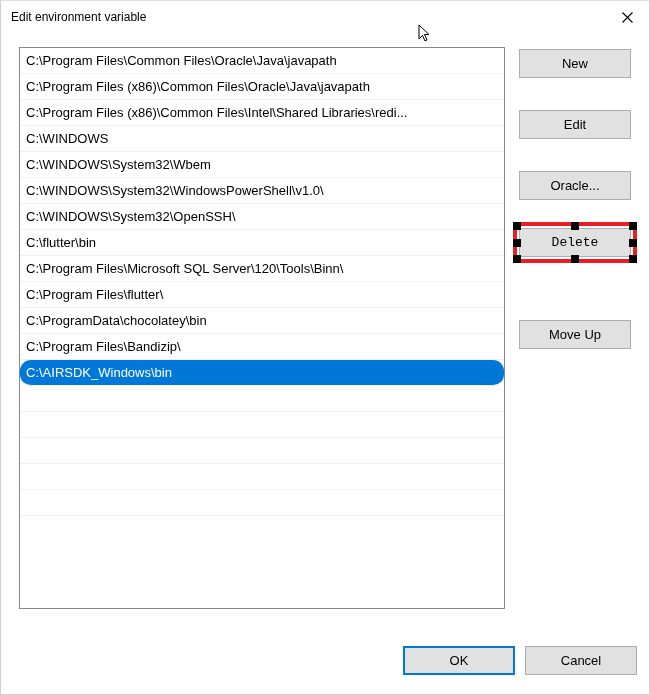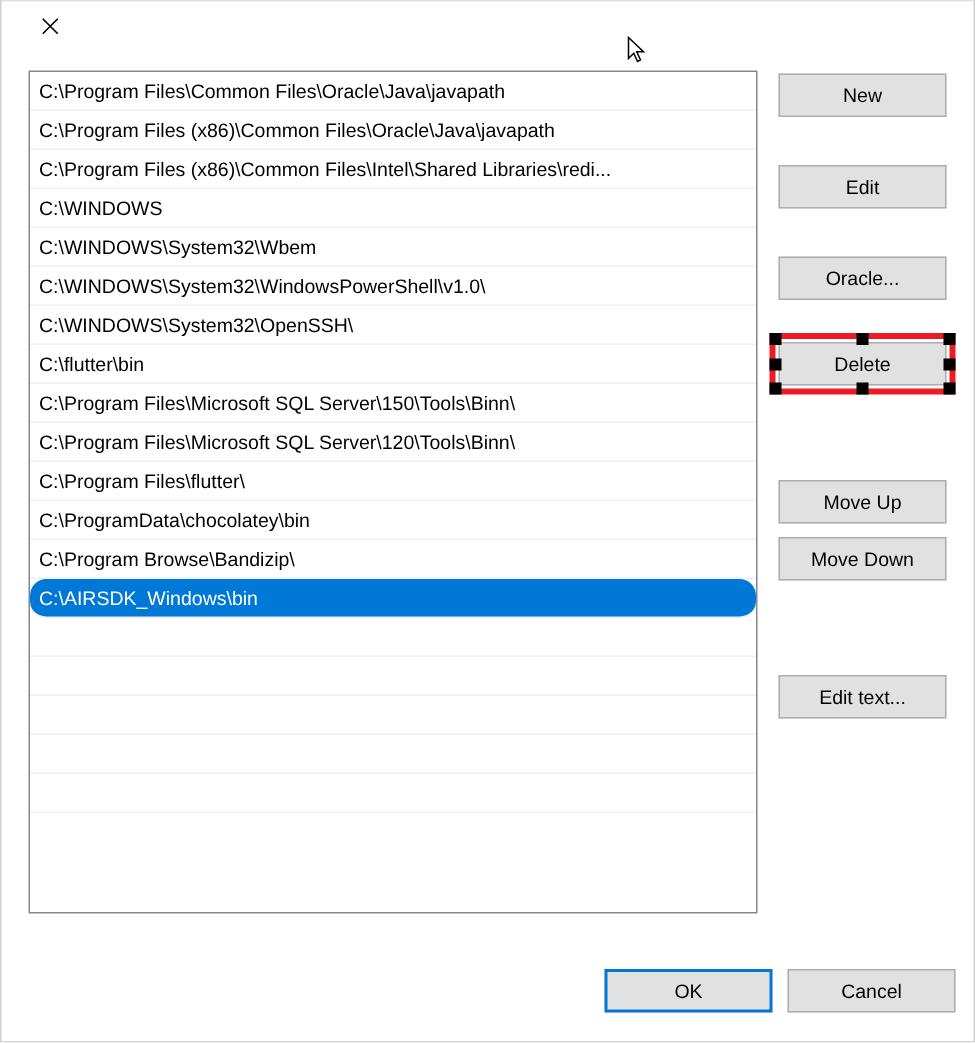--- a/index.html
+++ b/index.html
@@ -95,20 +95,21 @@
     font-size: 13px;
     color: #000;
     cursor: default;
     padding: 0;
   }
   .spacer-md { height: 45px; }
   .highlight-wrap {
     position: relative;
     padding: 6px;
     margin: -6px 0 -6px -6px;
+    font-family: Liberation Mono, monospace;
   }
   .highlight {
     position: absolute;
     inset: 0;
     border: 4px solid #ed1c24;
     pointer-events: none;
   }
   .hl-dot {
     position: absolute;
     width: 8px; height: 8px;
@@ -127,20 +128,21 @@
   .btn.ok {
     border: 2px solid #0078d7;
     background: #e1e1e1;
   }
 </style>
 </head>
 <body>
 
 <div class="dialog">
   <div class="titlebar">
+    <span class="titlebar-title">Edit environment variable</span>
     <button class="close-btn" aria-label="Close">
       <svg width="11" height="11" viewBox="0 0 11 11">
           <path d="M0.5 0.5 L10.5 10.5 M10.5 0.5 L0.5 10.5" stroke="#000" stroke-width="1.1"></path>
         </svg>
     </button>
   </div>
 
   <svg class="cursor" width="16" height="20" viewBox="0 0 16 20">
     <path d="M1 1 L1 15 L4.5 11.5 L7 17 L9 16 L6.5 10.5 L11 10.5 Z" fill="#fff" stroke="#000" stroke-width="1"></path>
   </svg>
@@ -148,25 +150,24 @@
   <div class="content">
     <div class="listbox" id="listbox">
         <div class="list-row">C:\Program Files\Common Files\Oracle\Java\javapath</div>
         <div class="list-row">C:\Program Files (x86)\Common Files\Oracle\Java\javapath</div>
         <div class="list-row">C:\Program Files (x86)\Common Files\Intel\Shared Libraries\redi...</div>
         <div class="list-row">C:\WINDOWS</div>
         <div class="list-row">C:\WINDOWS\System32\Wbem</div>
         <div class="list-row">C:\WINDOWS\System32\WindowsPowerShell\v1.0\</div>
         <div class="list-row">C:\WINDOWS\System32\OpenSSH\</div>
         <div class="list-row">C:\flutter\bin</div>
-        <div class="list-row">C:\Program Files\Microsoft SQL Server\150\Tools\Binn\</div>
         <div class="list-row">C:\Program Files\Microsoft SQL Server\120\Tools\Binn\</div>
         <div class="list-row">C:\Program Files\flutter\</div>
         <div class="list-row">C:\ProgramData\chocolatey\bin</div>
-        <div class="list-row">C:\Program Browse\Bandizip\</div>
+        <div class="list-row">C:\Program Files\Bandizip\</div>
         <div class="list-row selected">C:\AIRSDK_Windows\bin</div>
         <div class="list-row empty"></div>
         <div class="list-row empty"></div>
         <div class="list-row empty"></div>
         <div class="list-row empty"></div>
         <div class="list-row empty"></div>
       </div>
 
     <div class="sidebtns">
       <button class="btn">New</button>
@@ -185,23 +186,21 @@
           <div class="hl-dot" style="left:-4px; top:calc(50% - 4px);"></div>
           <div class="hl-dot" style="right:-4px; top:calc(50% - 4px);"></div>
           <div class="hl-dot" style="left:-4px; bottom:-4px;"></div>
           <div class="hl-dot" style="left:calc(50% - 4px); bottom:-4px;"></div>
           <div class="hl-dot" style="right:-4px; bottom:-4px;"></div>
         </div>
       </div>
 
       <div class="spacer-md"></div>
       <button class="btn">Move Up</button>
-      <button class="btn">Move Down</button>
       <div class="spacer-md"></div>
-      <button class="btn">Edit text...</button>
     </div>
   </div>
 
   <div class="footer">
     <button class="btn ok">OK</button>
     <button class="btn">Cancel</button>
   </div>
 </div>
 
 </body></html>

